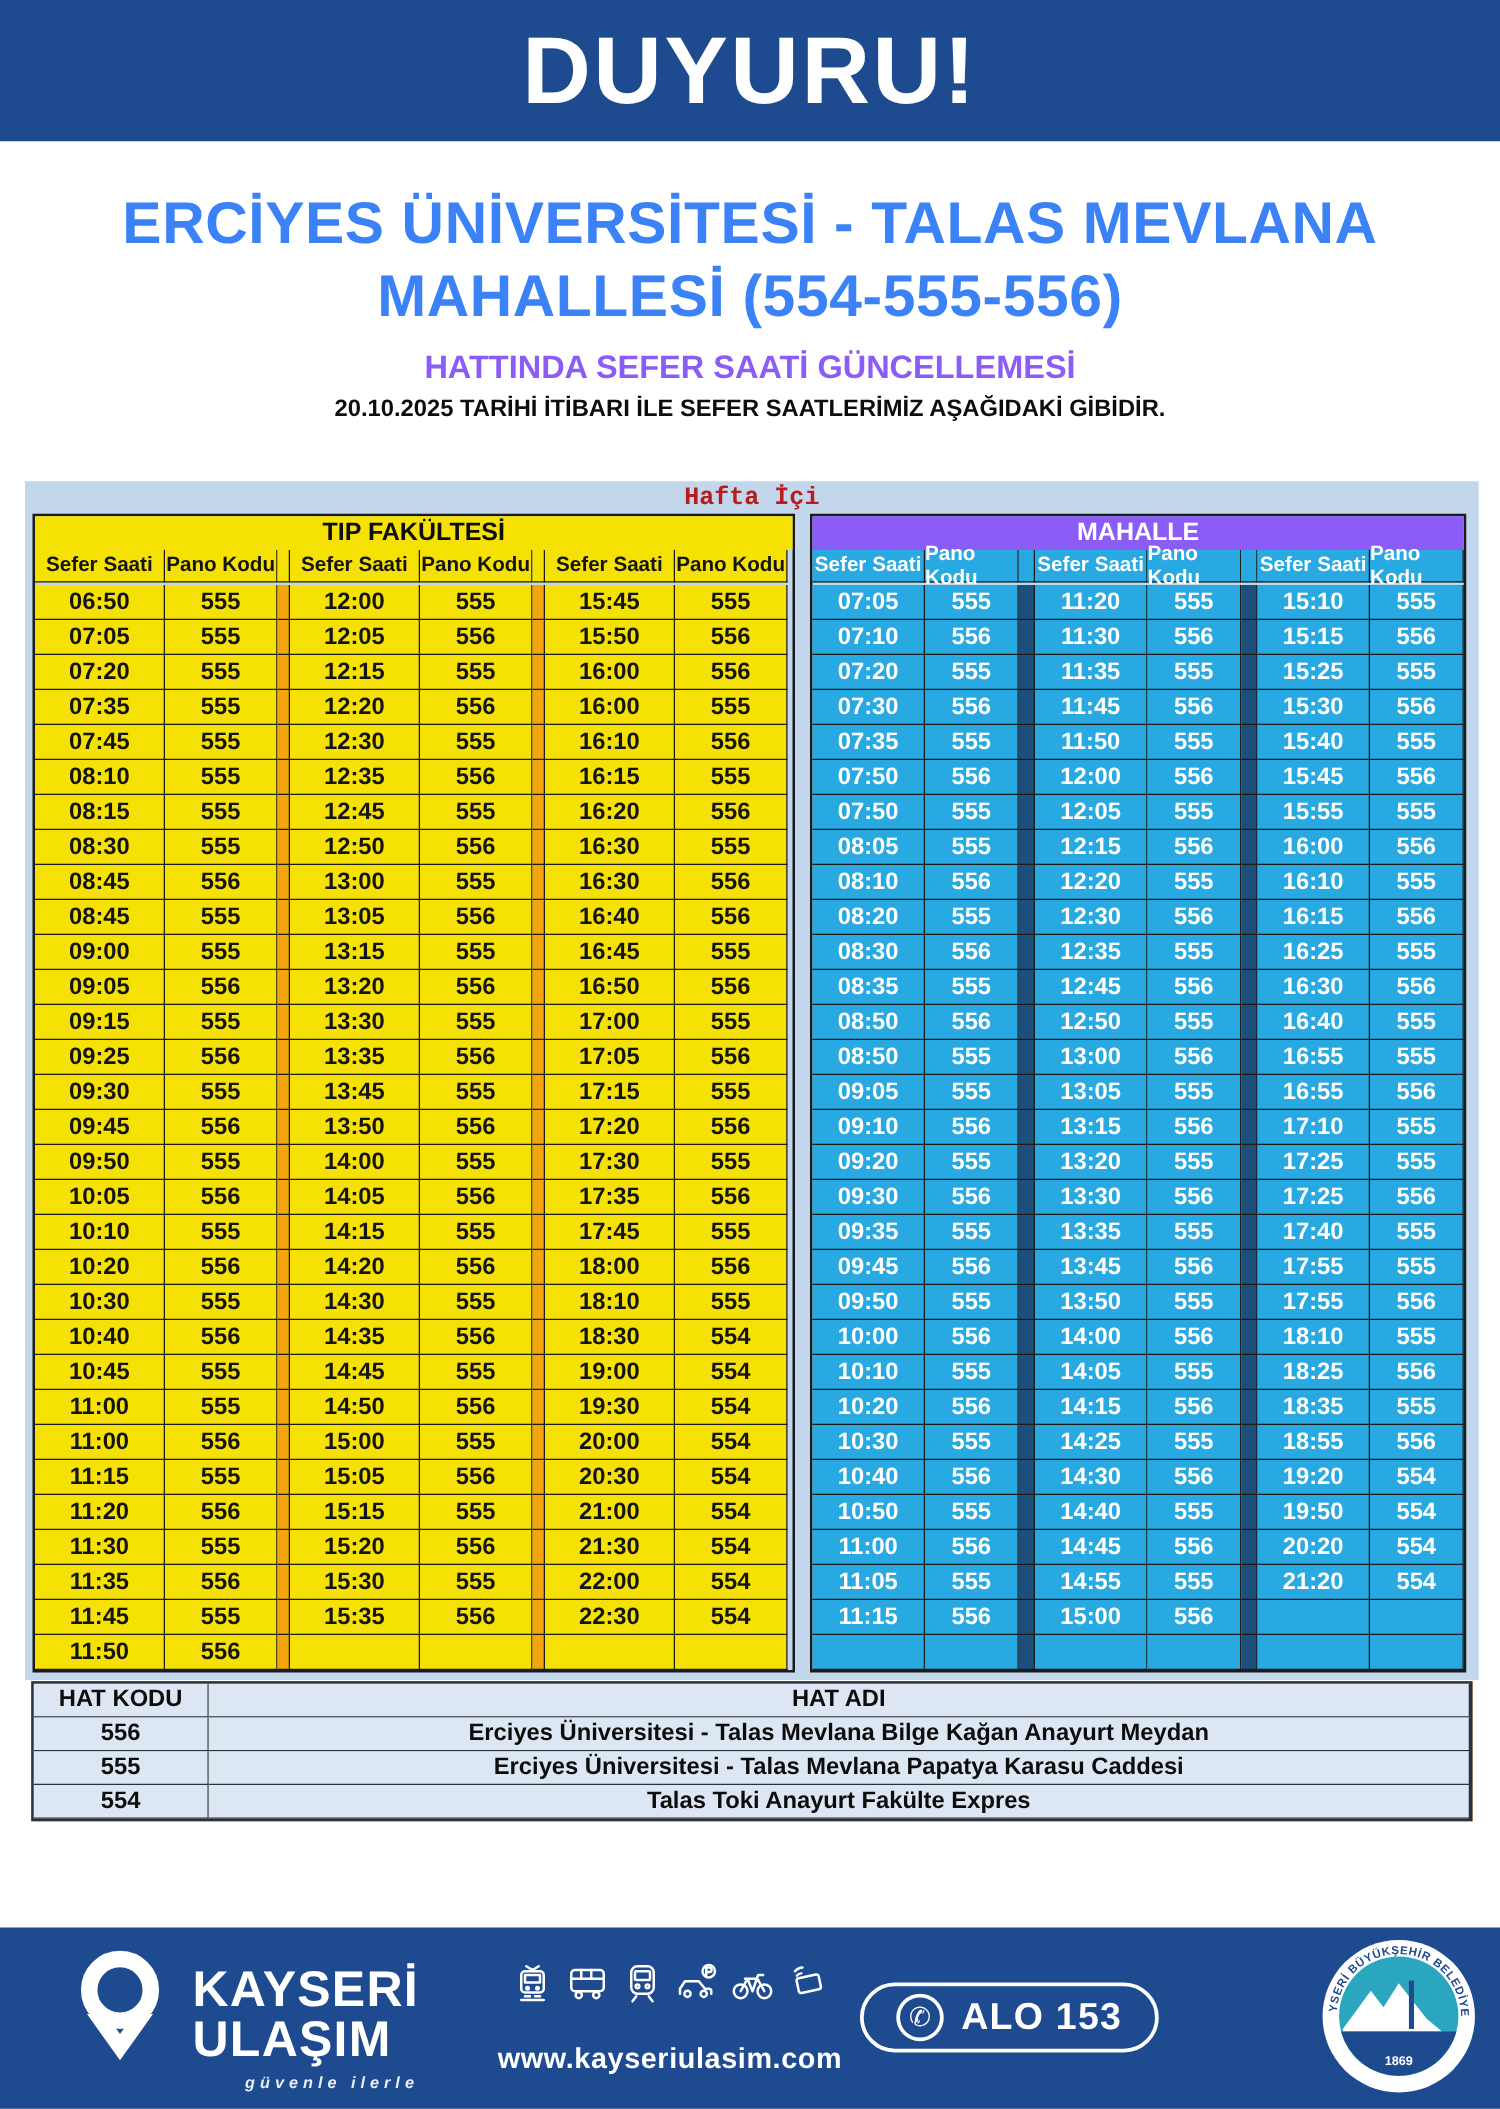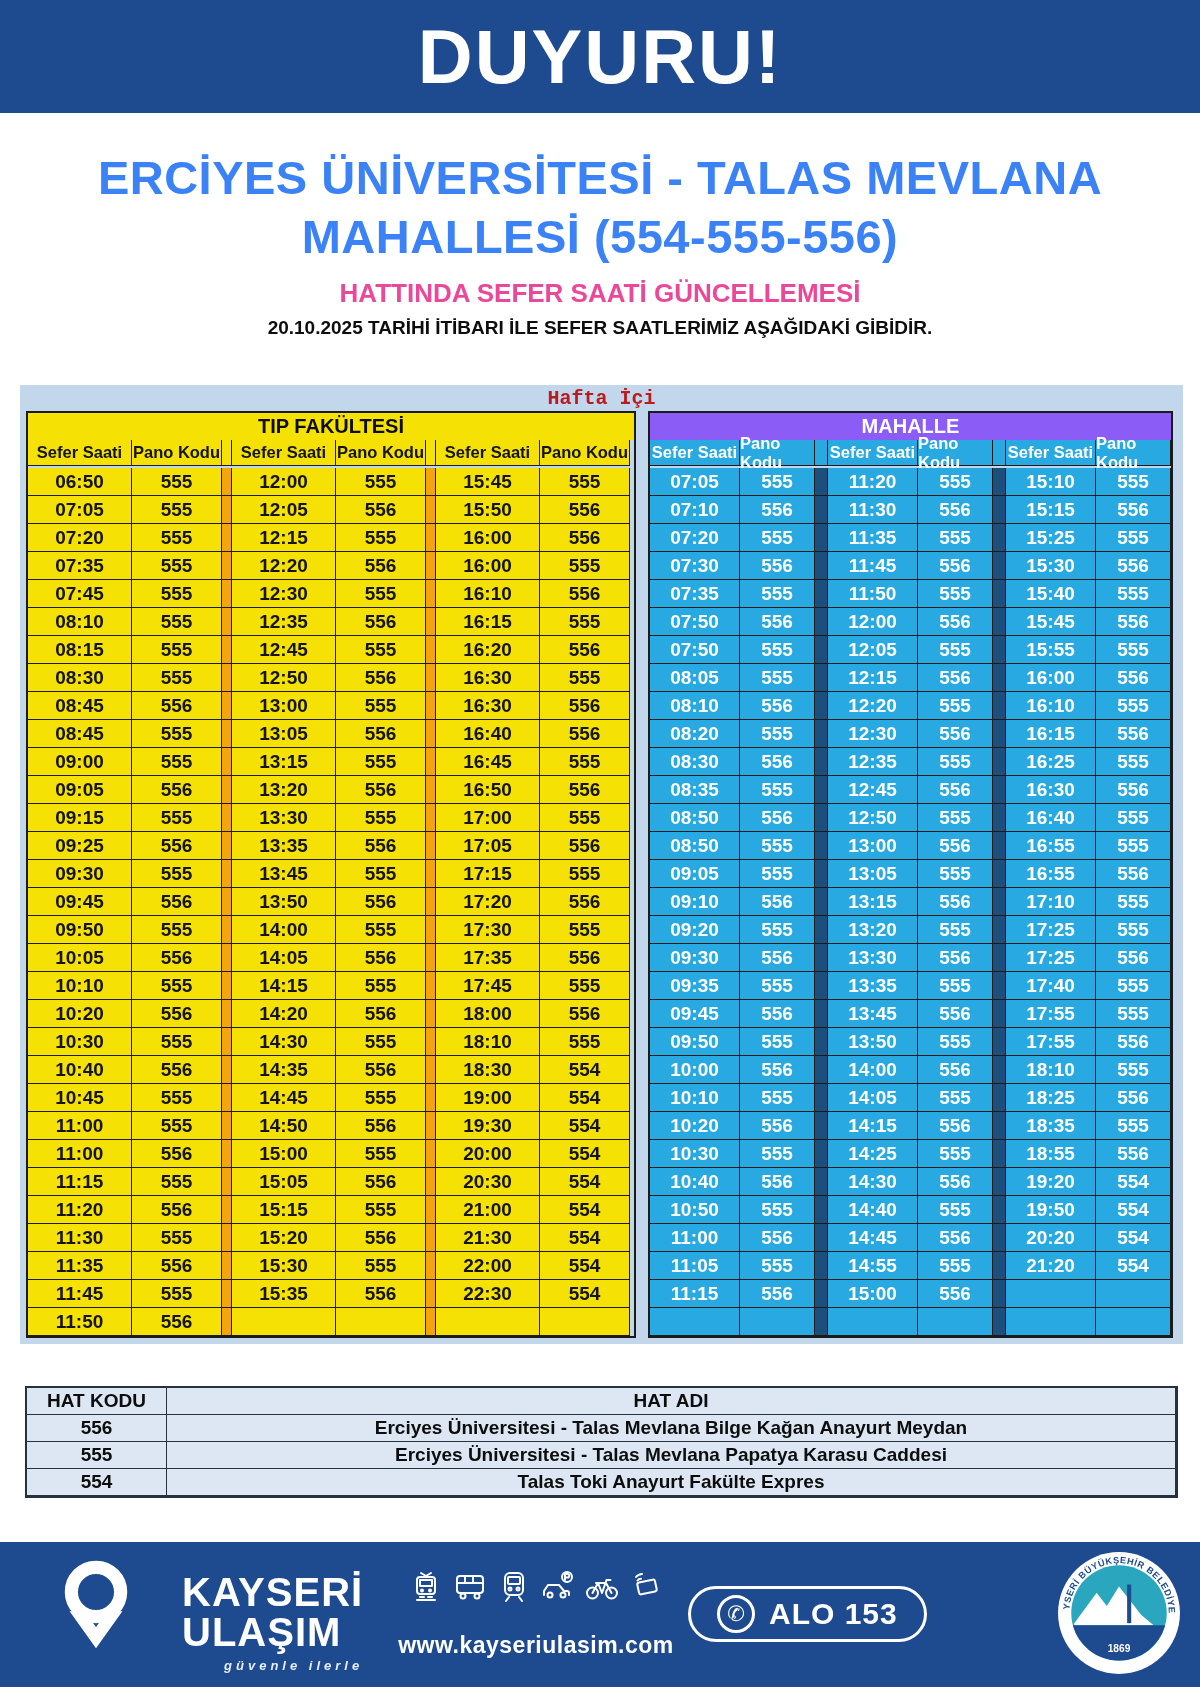--- a/index.html
+++ b/index.html
@@ -10,21 +10,21 @@
   }
   
   .banner {
     position:absolute; left:0; top:0; width:1200px; height:113px;
     background:#1e4a8f; display:flex; align-items:center; justify-content:center;
   }
   .banner-text { color:#ffffff; font-size:76px; font-weight:800; letter-spacing:2px; }
   
   .title-block { position:absolute; left:0; top:148px; width:1200px; text-align:center; }
   .title-line { color:#3b82f6; font-size:47px; font-weight:800; line-height:59px; letter-spacing:0.5px; }
-  .subtitle   { position:absolute; left:0; top:278px; width:1200px; text-align:center; color:#ec4899; font-size:26px; }
+  .subtitle   { position:absolute; left:0; top:278px; width:1200px; text-align:center; color:#8b5cf6; font-size:26px; }
   .date-line  { position:absolute; left:0; top:317px; width:1200px; text-align:center; color:#0d0d0d; font-size:19px; }
   
   .panel {
     position:absolute; left:20px; top:385px; width:1163px;
     background:#c3d7ec; padding:0 6px 6px 6px;
   }
   .period-band { height:26px; display:flex; align-items:center; justify-content:center;
                  color:#b91c1c; font-size:20px;font-family:Liberation Mono, monospace; }
   .tables-row { display:flex; align-items:flex-start; }
   .sched-table { border:2px solid #1b1b1b; }
@@ -45,30 +45,30 @@
   .grid.right .c { background:#29a9e1; color:#ffffff; }
   .grid.left  .c.sep { background:#f2a50c; }
   .grid.right .c.sep { background:#1c4f7c; }
   .grid .c.hd { font-size:16.5px; height:26px; }
   .grid.left  .c.hd { background:#f5e103; }
   .grid.right .c.hd { background:#29a9e1; }
   
   .hat {
     position:absolute; left:25px; top:1345px; width:1153px;
     display:grid; grid-template-columns:140px 1fr; grid-auto-rows:27px;
-    border:2px solid #27323f; background:#f97316;margin-top:41px;
+    border:2px solid #27323f; background:#f97316;
   }
   .hat .c {
     display:flex; align-items:center; justify-content:center;
     border-right:1px solid #27323f; border-bottom:1px solid #27323f;
     color:#0d0d0d; font-size:19px; background:#dce7f3;
   }
   
   .footer { position:absolute; left:0; top:1542px; width:1200px; height:145px; background:#1e4a8f; }
-  .brand { position:absolute; left:52px; top:8px; display:flex; align-items:flex-start;gap:28px; }
+  .brand { position:absolute; left:52px; top:8px; display:flex; align-items:flex-start; }
   .brand-pin { width:88px; height:112px; }
   .brand-names { margin-left:14px; margin-top:22px; color:#ffffff; }
   .brand-l1, .brand-l2 { font-size:40px; font-weight:800; line-height:40px; letter-spacing:1px; }
   .brand-tag { margin-top:6px; font-size:13px; letter-spacing:4px; font-style:italic; text-align:right; color:#e8eef8; }
   .mid { position:absolute; left:396px; top:26px; width:280px; text-align:center; }
   .icon-row { display:flex; justify-content:center; gap:8px; }
   .icon-row svg { width:36px; height:36px; }
   .website { margin-top:24px; color:#ffffff; font-size:23px; letter-spacing:0.5px; }
   .alo {
     position:absolute; left:688px; top:44px; height:56px;

